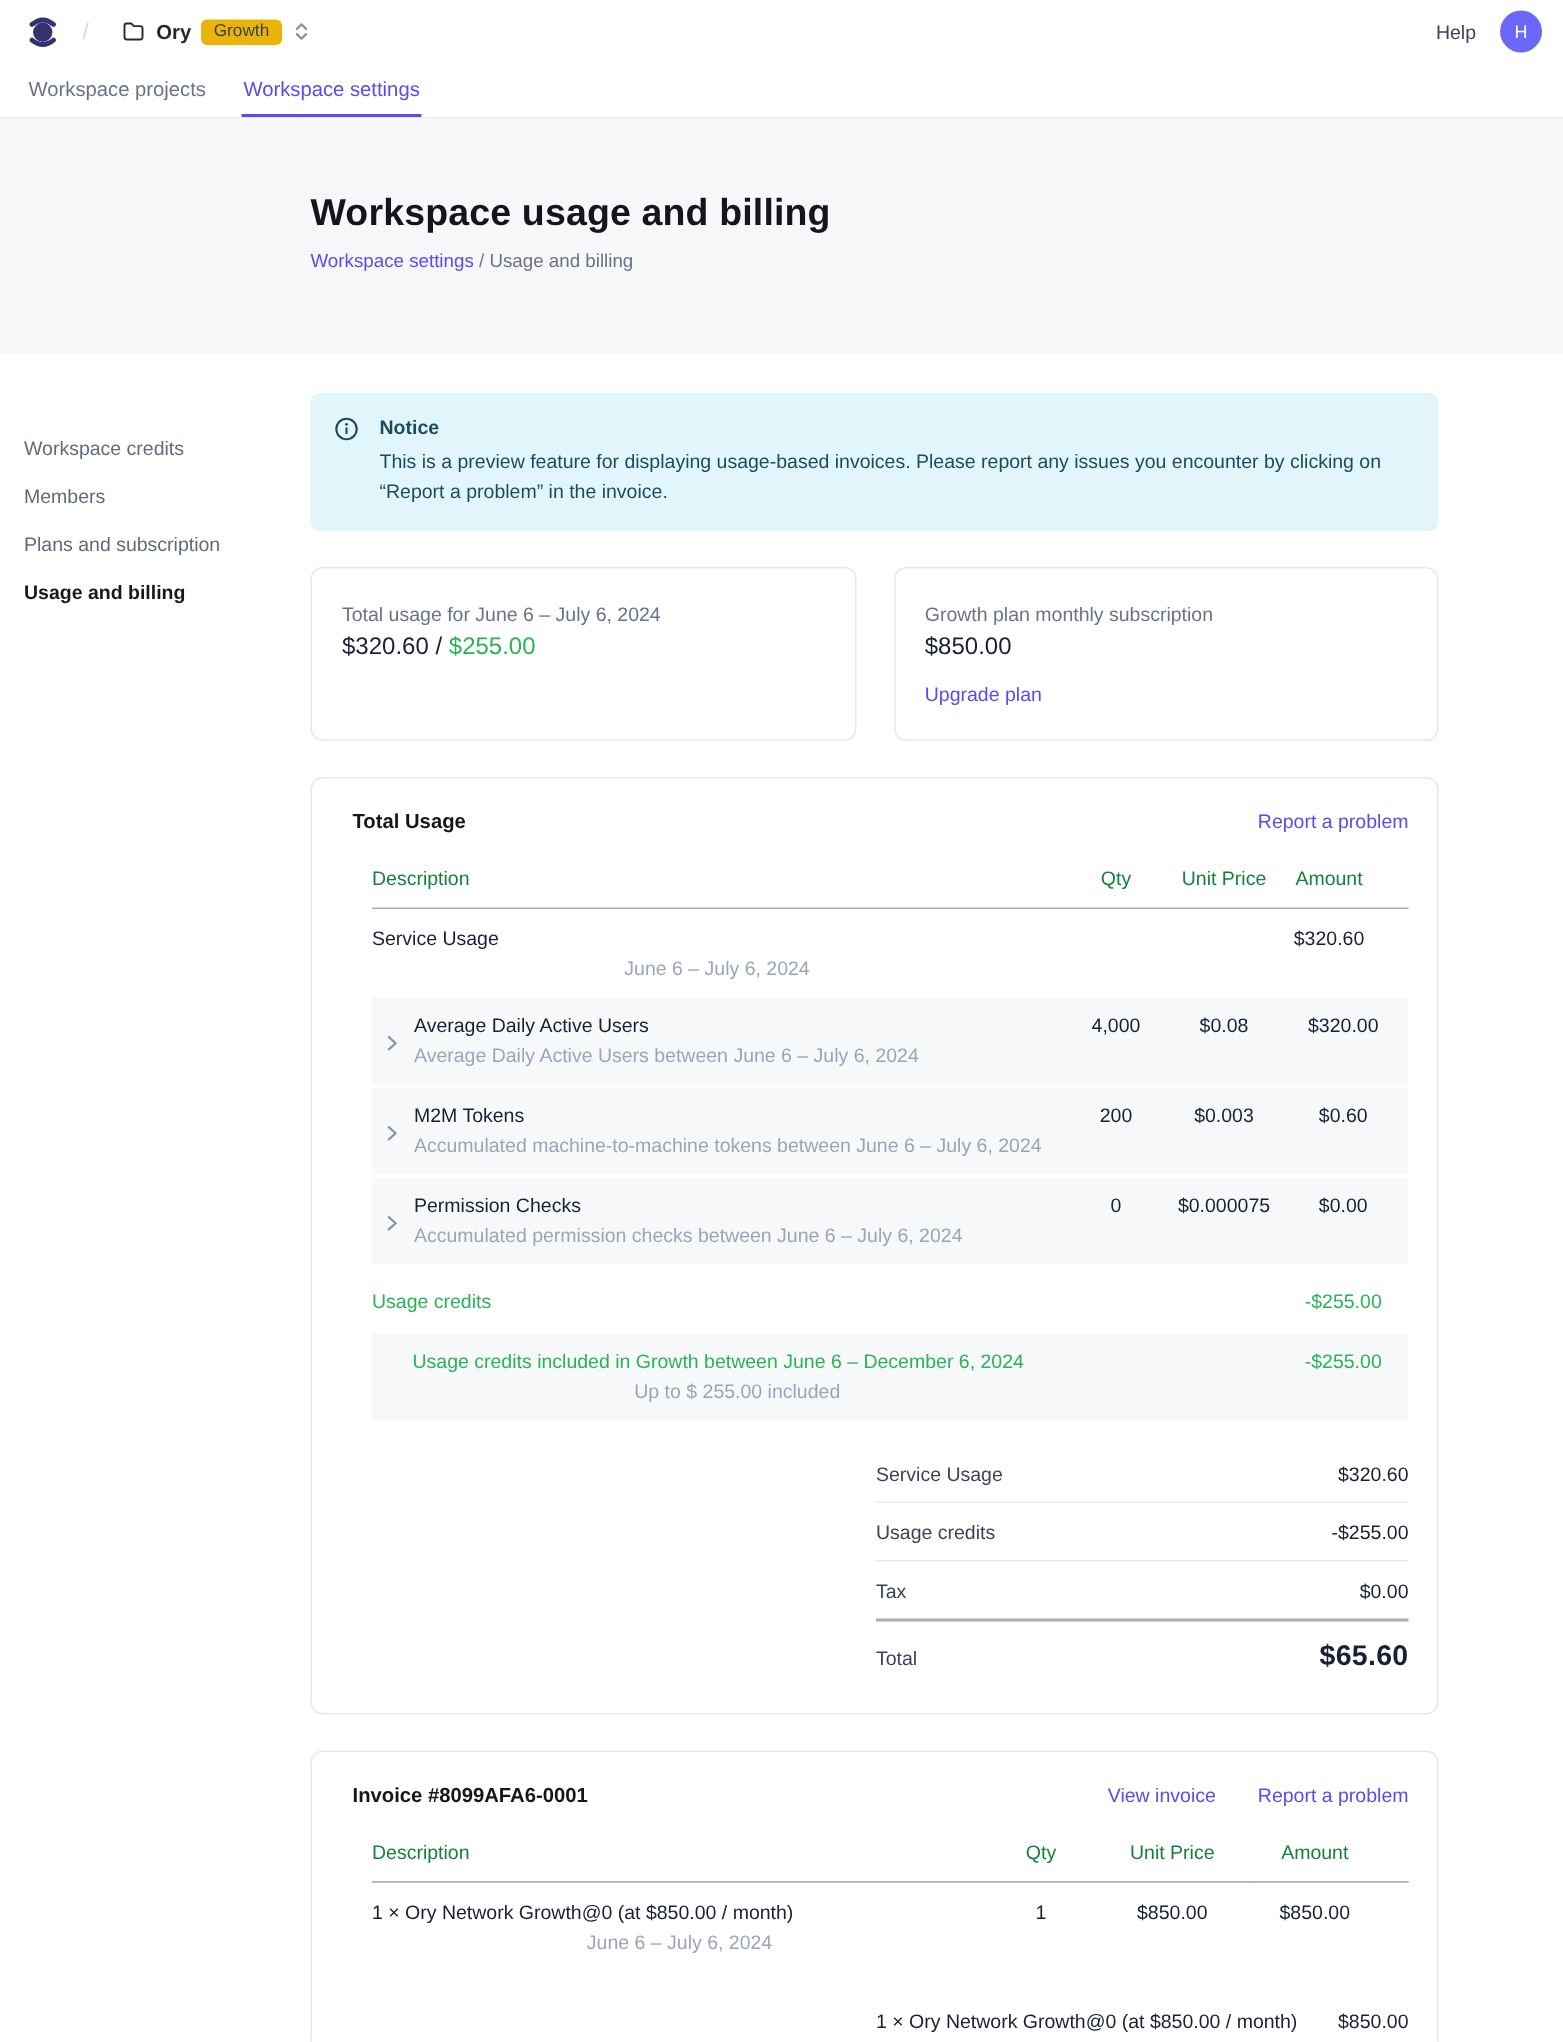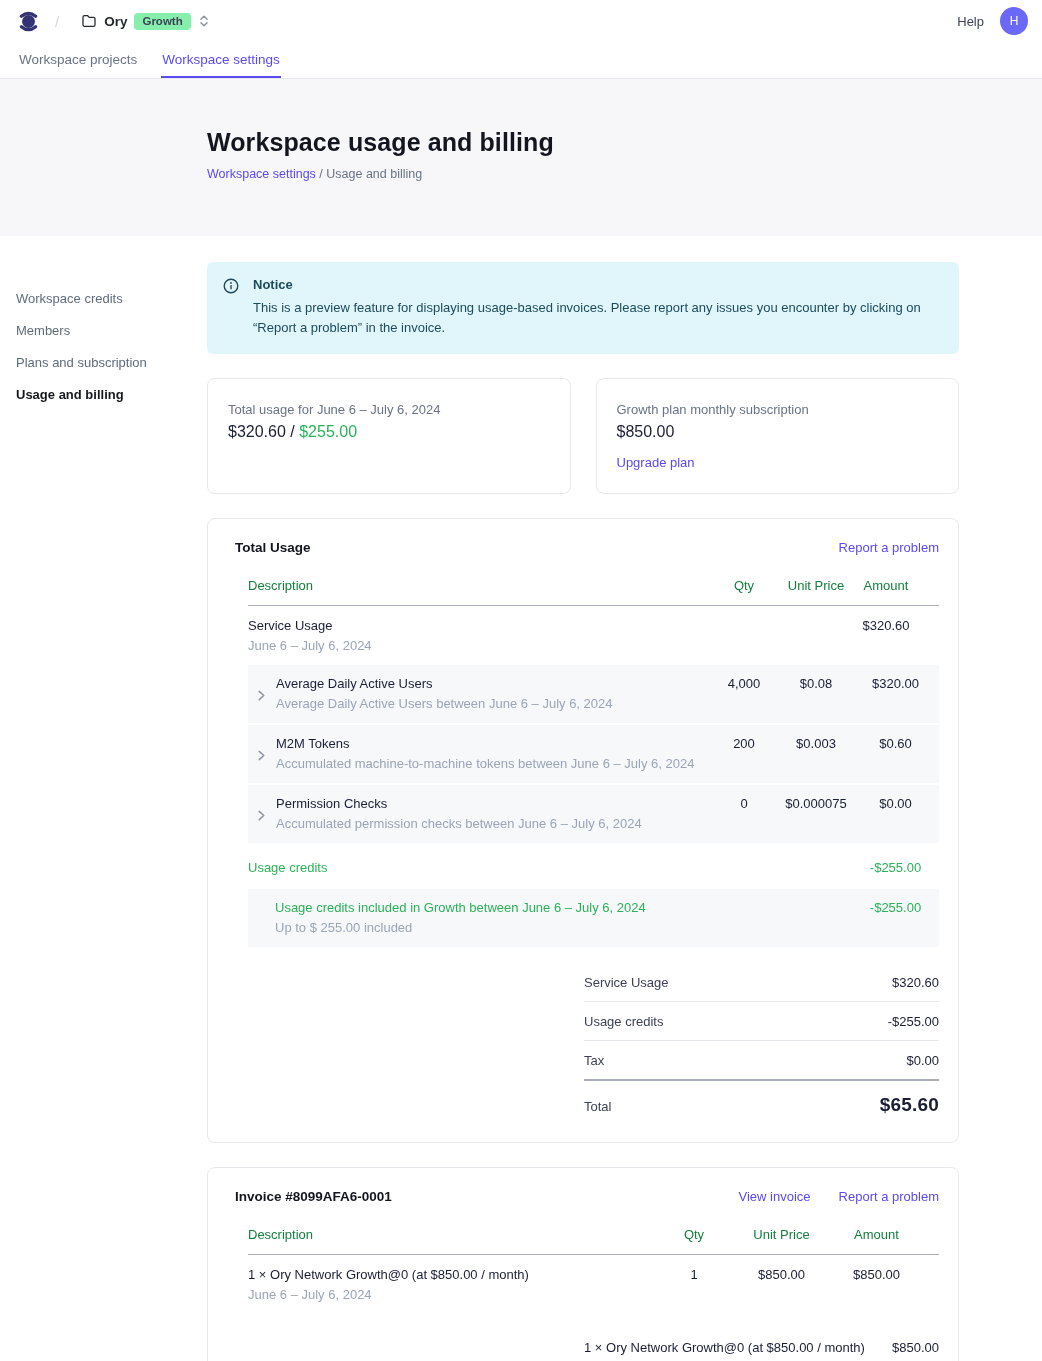--- a/index.html
+++ b/index.html
@@ -25,21 +25,21 @@
   .topbar {
     height: 42px; display: flex; align-items: center;
     padding: 0 14px 0 16px; background: #fff;
   }
   .topbar-left { display: flex; align-items: center; gap: 10px; }
   .logo { display: flex; align-items: center; cursor: pointer; }
   .crumb-slash { color: #d4d8df; font-size: 15px; padding: 0 4px; }
   .ws-selector { display: flex; align-items: center; gap: 7px; cursor: pointer; margin-left: 8px; }
   .ws-name { font-size: 13.5px; font-weight: 600; color: #24292f; }
   .plan-badge {
-    background: #86efac; color: #3c4257; font-size: 11.5px; font-weight: 700;
+    background: #eab308; color: #3c4257; font-size: 11.5px; font-weight: 400;
     border-radius: 4px; padding: 2.5px 8px;
   }
   .topbar-right { margin-left: auto; display: flex; align-items: center; gap: 16px; }
   .help-link { color: #3c4257; font-size: 13px; cursor: pointer; }
   .avatar {
     width: 28px; height: 28px; border-radius: 50%; background: #6b68f7;
     color: #fff; font-size: 12px; font-weight: 500;
     display: flex; align-items: center; justify-content: center; cursor: pointer;
   }
   
@@ -89,21 +89,21 @@
   .table-wrap { margin-left: 20px; }
   table { width: 100%; border-collapse: collapse; font-size: 13px; table-layout: fixed; }
   thead th {
     text-align: left; font-weight: 400; color: #15803d;
     padding: 13px 0 12px; border-bottom: 1px solid #a9aeba;
   }
   th.num, td.num { text-align: center; }
   td:last-child, th:last-child { padding-right: 19px; }
   tbody td { vertical-align: top; padding: 12px 0; }
   .row-title { color: var(--dark); }
-  .row-sub { color: var(--muted); margin-top: 5px; }
+  .row-sub { color: var(--muted); margin-top: 5px; text-align: center; }
   tr.gray { background: #f7f8fa; border-bottom: 2px solid #ffffff; }
   tr.gray td { padding: 11px 0 12px; }
   .detail-flex { display: flex; }
   .chev-btn { flex: 0 0 auto; background: none; border: none; cursor: pointer; padding: 2px 0 0; margin: 2px 9px 0 8px; line-height: 0; }
   .credit-title { color: var(--green); }
   tr.row-credit-group td { padding: 15px 0 14px; }
   .credit-amount { color: var(--green); }
   .indent { padding-left: 27px; }
   
   .summary { width: 355px; margin-left: auto; margin-top: 14px; }
@@ -289,21 +289,21 @@
                     <div class="credit-title">Usage credits</div>
                   </div>
                 </td>
                 <td class="num"></td>
                 <td class="num"></td>
                 <td class="num credit-amount">-$255.00</td>
               </tr>
               <tr class="row-credit-detail gray">
                 <td>
                   <div class="indent">
-                    <div class="credit-title">Usage credits included in Growth between June 6 – July 6, 2024</div>
+                    <div class="credit-title">Usage credits included in Growth between June 6 – December 6, 2024</div>
                     <div class="row-sub">Up to $ 255.00 included</div>
                   </div>
                 </td>
                 <td class="num"></td>
                 <td class="num"></td>
                 <td class="num credit-amount">-$255.00</td>
               </tr>
             </tbody>
         </table>
         <div class="summary" id="usage-summary">

